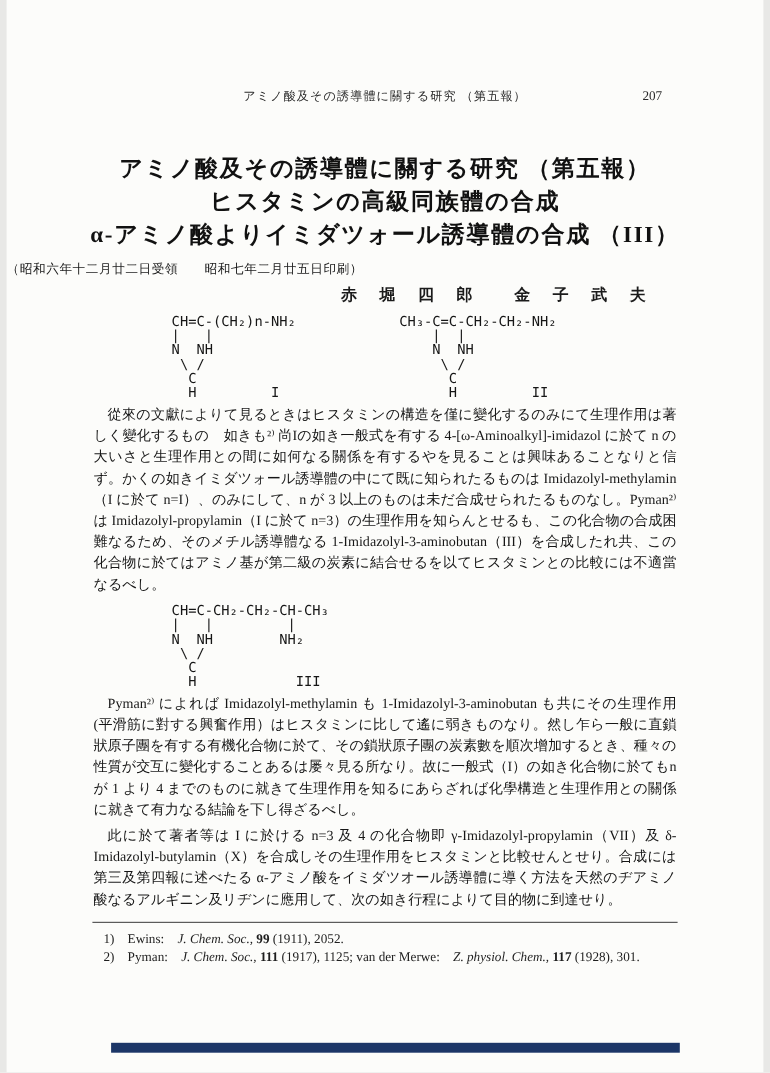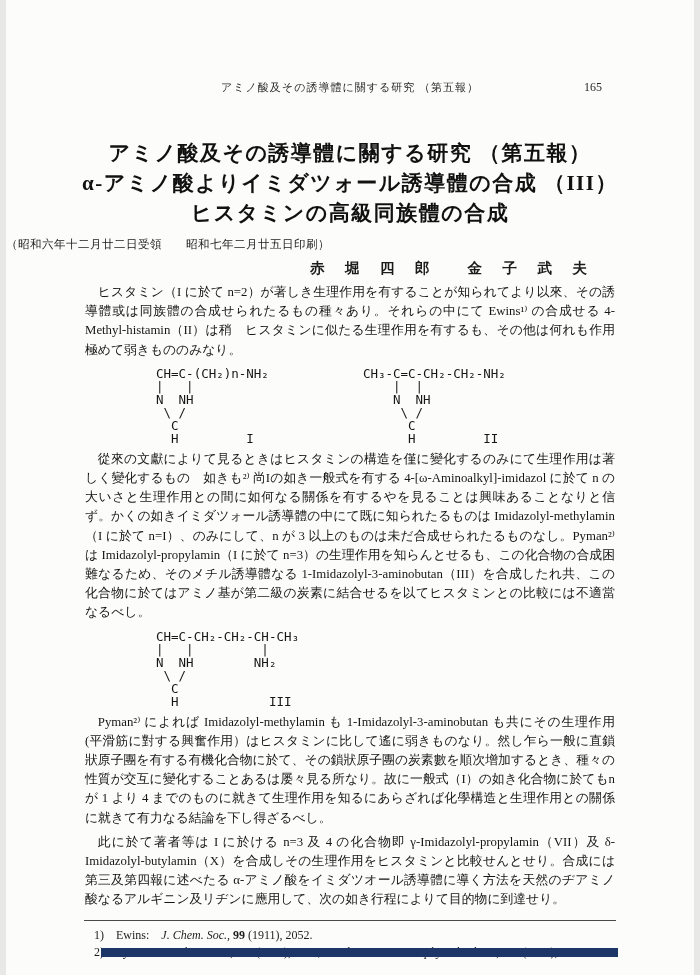--- a/index.html
+++ b/index.html
@@ -62,31 +62,30 @@
     width:517px;height:9px;background:#1c3667;
   }
 </style>
 </head>
 <body>
 
 <div class="page">
 
   <div class="running-head">
     <span>アミノ酸及その誘導體に關する研究 （第五報）</span>
-    <span class="pagenum">165</span>
+    <span class="pagenum">207</span>
   </div>
 
   <h1 class="title-line t1">アミノ酸及その誘導體に關する研究 （第五報）</h1>
+  <h1 class="title-line">ヒスタミンの高級同族體の合成</h1>
   <h1 class="title-line">α-アミノ酸よりイミダツォール誘導體の合成 （III）</h1>
-  <h1 class="title-line">ヒスタミンの高級同族體の合成</h1>
 
   <div class="dates">（昭和六年十二月廿二日受領　　昭和七年二月廿五日印刷）</div>
   <div class="authors">赤　堀　四　郎　　金　子　武　夫</div>
 
-  <p class="body-par">ヒスタミン（I に於て n=2）が著しき生理作用を有することが知られてより以來、その誘導體或は同族體の合成せられたるもの種々あり。それらの中にて Ewins¹⁾ の合成せる 4-Methyl-histamin（II）は稍ゝヒスタミンに似たる生理作用を有するも、その他は何れも作用極めて弱きもののみなり。</p>
 
   <div class="structs">
     <pre>CH=C-(CH₂)n-NH₂
 |   |
 N  NH
  \ /
   C
   H         I</pre>
     <pre>CH₃-C=C-CH₂-CH₂-NH₂
     |  |

